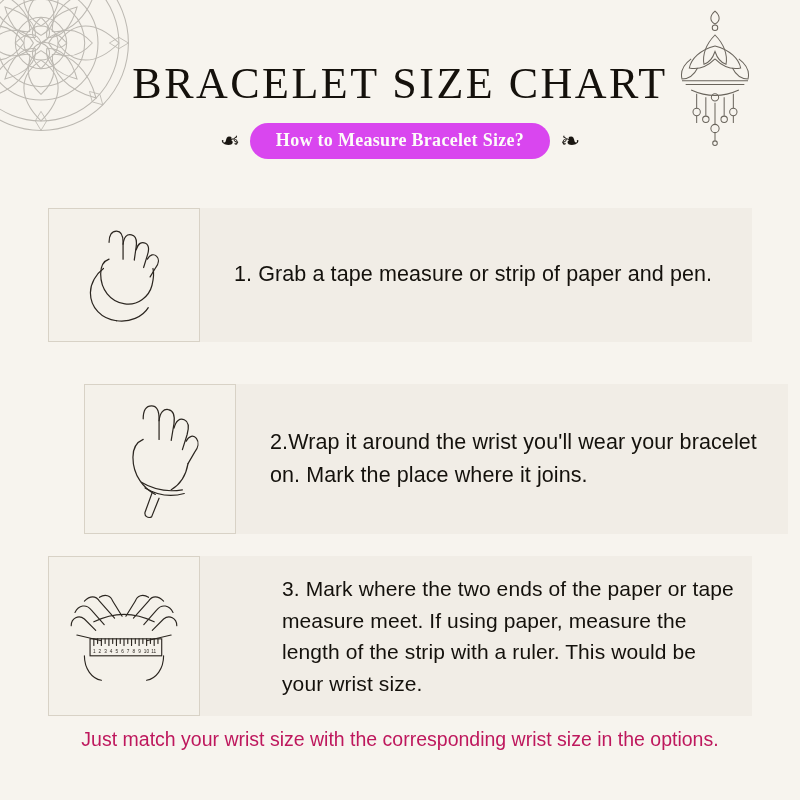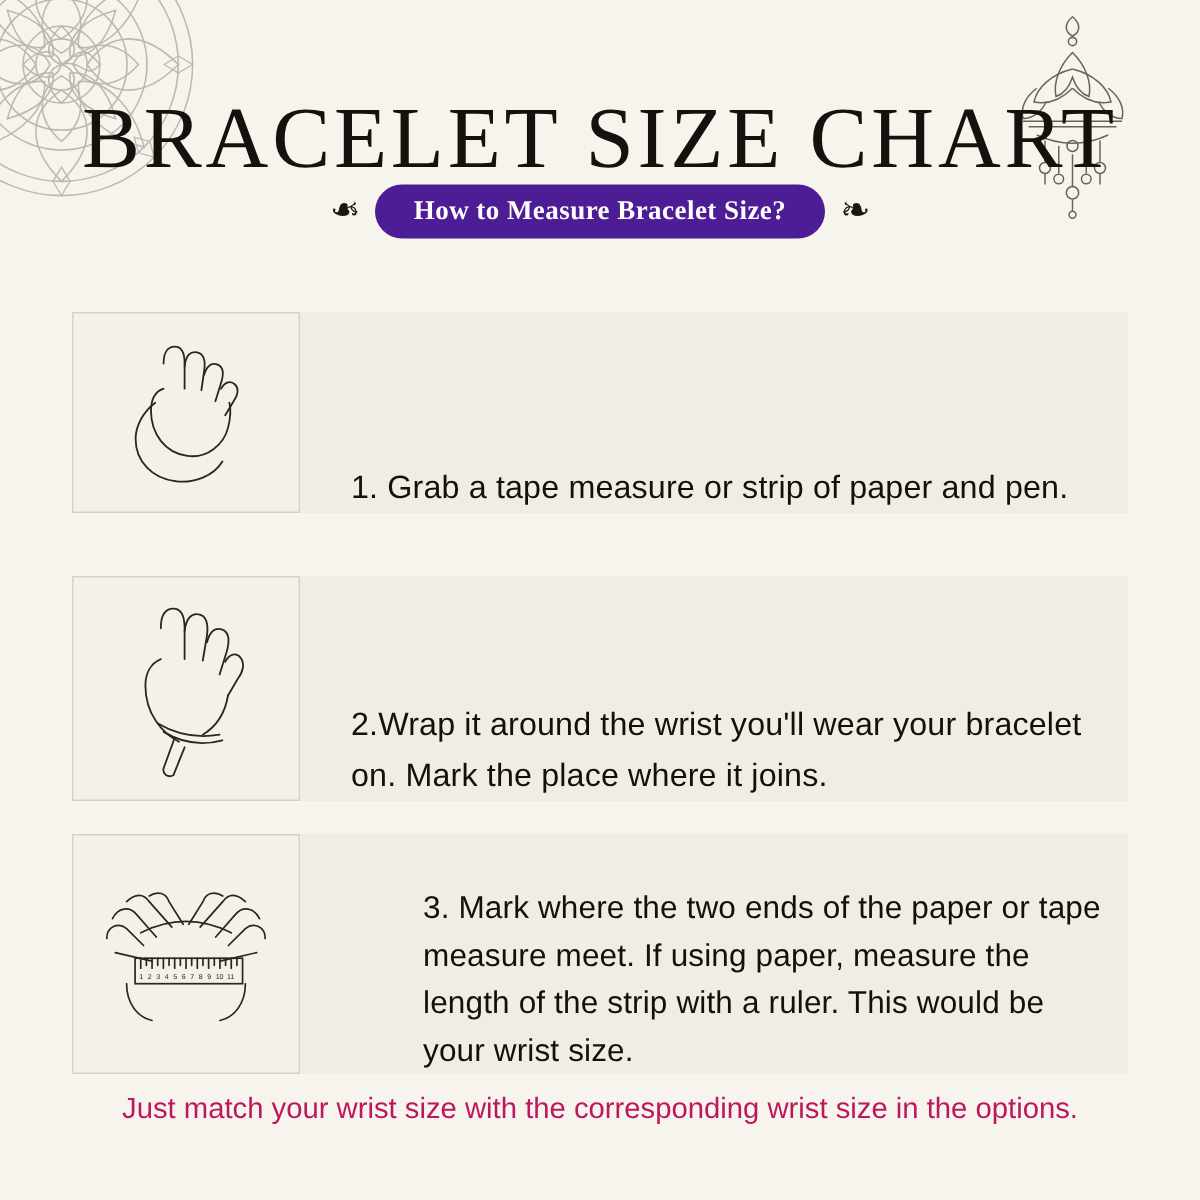--- a/index.html
+++ b/index.html
@@ -36,21 +36,21 @@
   }
 
   
   .title {
     position: absolute;
     top: 58px;
     left: 0;
     width: 800px;
     text-align: center;
     font-family: "Liberation Serif", serif;
-    font-size: 58px;
+    font-size: 44px;
     letter-spacing: 2.5px;
     color: #15110c;
     font-weight: 400;
   }
 
   .subtitle-row {
     position: absolute;
     top: 123px;
     left: 0;
     width: 800px;
@@ -60,42 +60,42 @@
     gap: 10px;
   }
   .swirl {
     font-family: "Liberation Serif", serif;
     font-size: 24px;
     color: #1a1611;
     line-height: 1;
   }
   .swirl.left { transform: scaleX(-1); }
   .pill {
-    background: #4c1d95;
+    background: #d946ef;
     color: #fdfcf9;
     border-radius: 18px;
     padding: 7px 26px 8px 26px;
     font-family: "Liberation Serif", serif;
     font-size: 18px;
     font-weight: bold;
     letter-spacing: 0.3px;
     white-space: nowrap;
   }
 
   
   .step {
     position: absolute;
     left: 48px;
     width: 704px;
     background: #f1ede6;
     display: flex;
-    align-items: flex-end;
+    align-items: center;
   }
   .step.s1 { top: 208px; height: 134px; }
-  .step.s2 { top: 384px; height: 150px; }
+  .step.s2 { top: 384px; height: 150px; margin-left: 36px; }
   .step.s3 { top: 556px; height: 160px; gap: 48px; }
 
   .step-img {
     width: 152px;
     height: 100%;
     flex: 0 0 152px;
     background: #f4f1ea;
     border: 1px solid #d8d2c6;
     box-sizing: border-box;
     display: flex;

